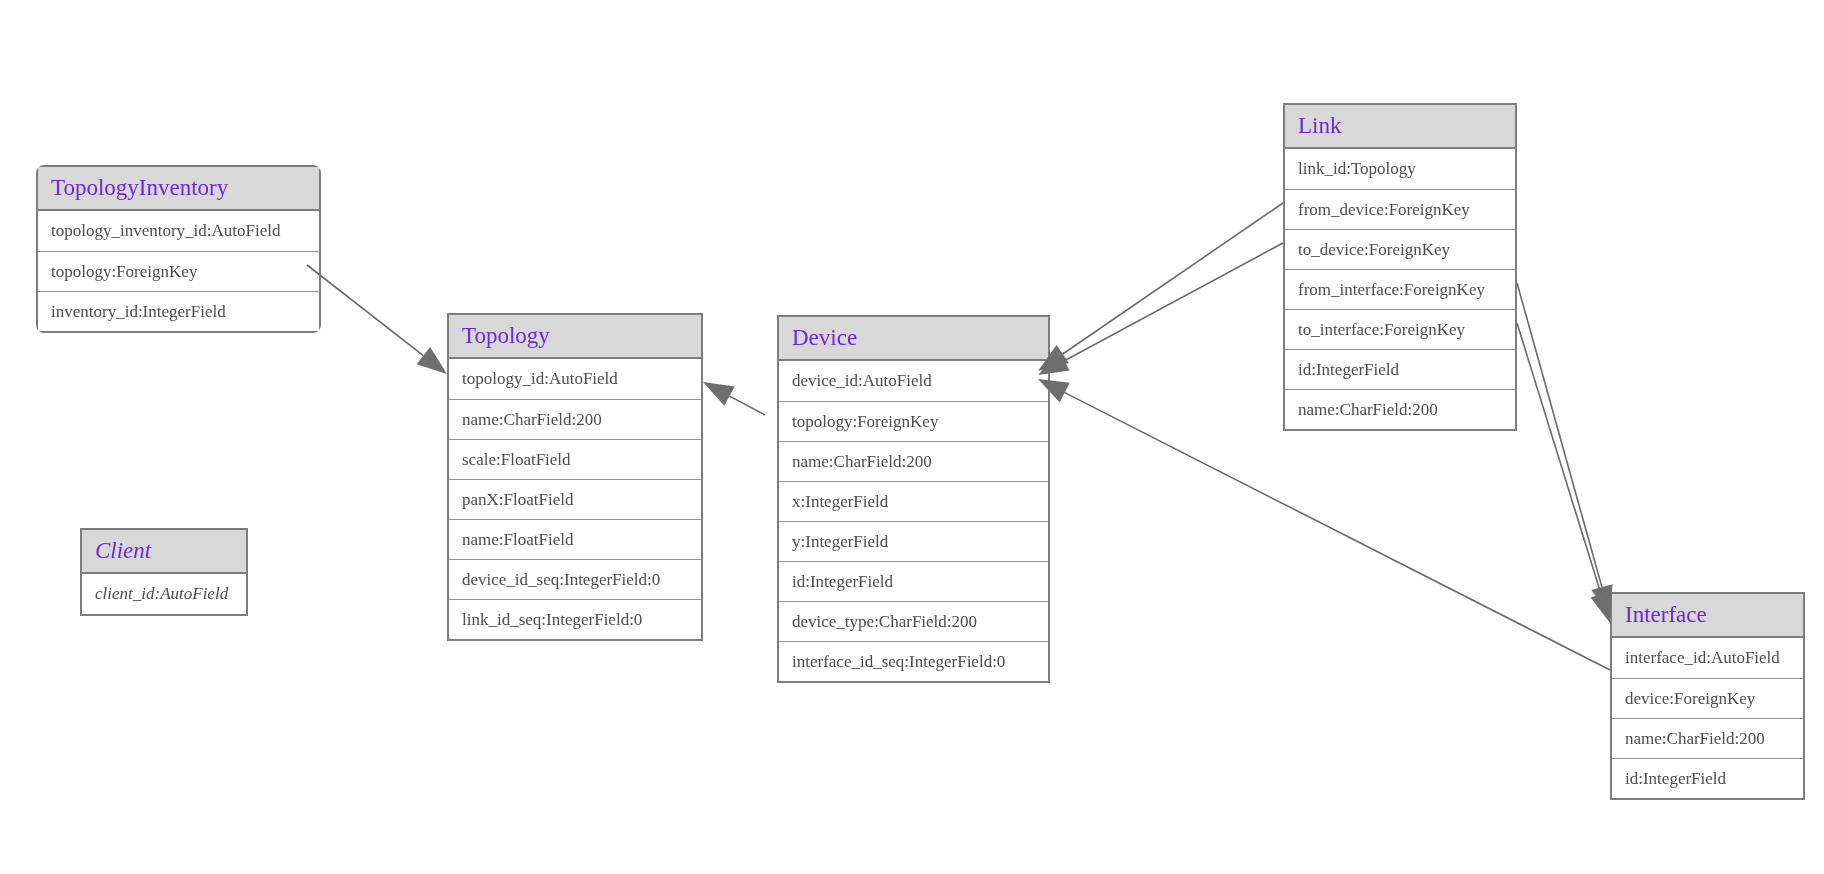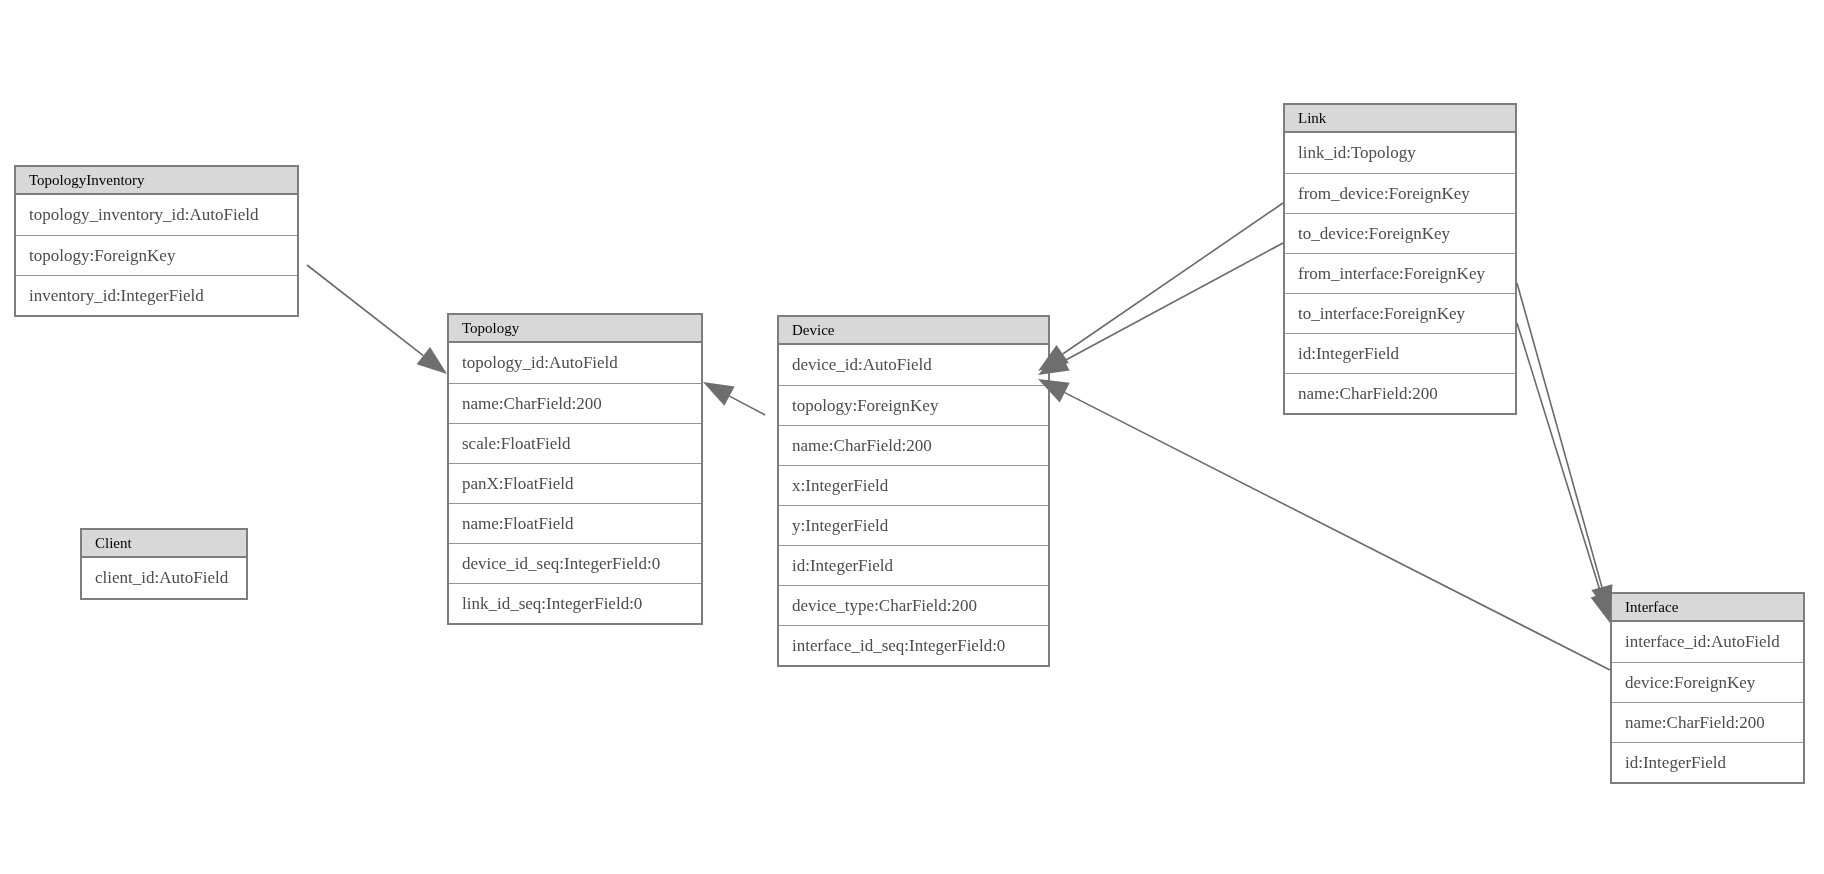--- a/index.html
+++ b/index.html
@@ -33,28 +33,28 @@
     z-index: 1;
   }
   .table-node {
     position: absolute;
     box-sizing: border-box;
     border: 2px solid #7d7d7d;
     background: #ffffff;
   }
   .table-header {
     box-sizing: border-box;
-    height: 28px;
+    height: 44px;
     background: #d8d8d8;
     border-bottom: 2px solid #7d7d7d;
     display: flex;
     align-items: center;
     padding-left: 13px;
-    font-size: 15px;
-    color: #000000;
+    font-size: 23px;
+    color: #6d28d9;
     white-space: nowrap;
     overflow: hidden;
   }
   .table-row {
     box-sizing: border-box;
     height: 40px;
     display: flex;
     align-items: center;
     padding-left: 13px;
     font-size: 17px;
@@ -65,37 +65,37 @@
   }
   .table-row + .table-row {
     border-top: 1.5px solid #949494;
   }
 </style>
 </head>
 <body>
 
 <div id="canvas">
   <div id="tables-layer">
-      <div class="table-node" style="left: 14px; top: 165px; width: 285px;">
+      <div class="table-node" style="left: 36px; top: 165px; width: 285px; border-radius: 8px;">
         <div class="table-header">TopologyInventory</div>
         <div class="table-row">topology_inventory_id:AutoField</div>
         <div class="table-row">topology:ForeignKey</div>
         <div class="table-row">inventory_id:IntegerField</div>
       </div>
       <div class="table-node" style="left: 447px; top: 313px; width: 256px;">
         <div class="table-header">Topology</div>
         <div class="table-row">topology_id:AutoField</div>
         <div class="table-row">name:CharField:200</div>
         <div class="table-row">scale:FloatField</div>
         <div class="table-row">panX:FloatField</div>
         <div class="table-row">name:FloatField</div>
         <div class="table-row">device_id_seq:IntegerField:0</div>
         <div class="table-row">link_id_seq:IntegerField:0</div>
       </div>
-      <div class="table-node" style="left: 80px; top: 528px; width: 168px;">
+      <div class="table-node" style="left: 80px; top: 528px; width: 168px; font-style: italic;">
         <div class="table-header">Client</div>
         <div class="table-row">client_id:AutoField</div>
       </div>
       <div class="table-node" style="left: 765px; top: 315px; width: 273px; margin-left: 12px;">
         <div class="table-header">Device</div>
         <div class="table-row">device_id:AutoField</div>
         <div class="table-row">topology:ForeignKey</div>
         <div class="table-row">name:CharField:200</div>
         <div class="table-row">x:IntegerField</div>
         <div class="table-row">y:IntegerField</div>

